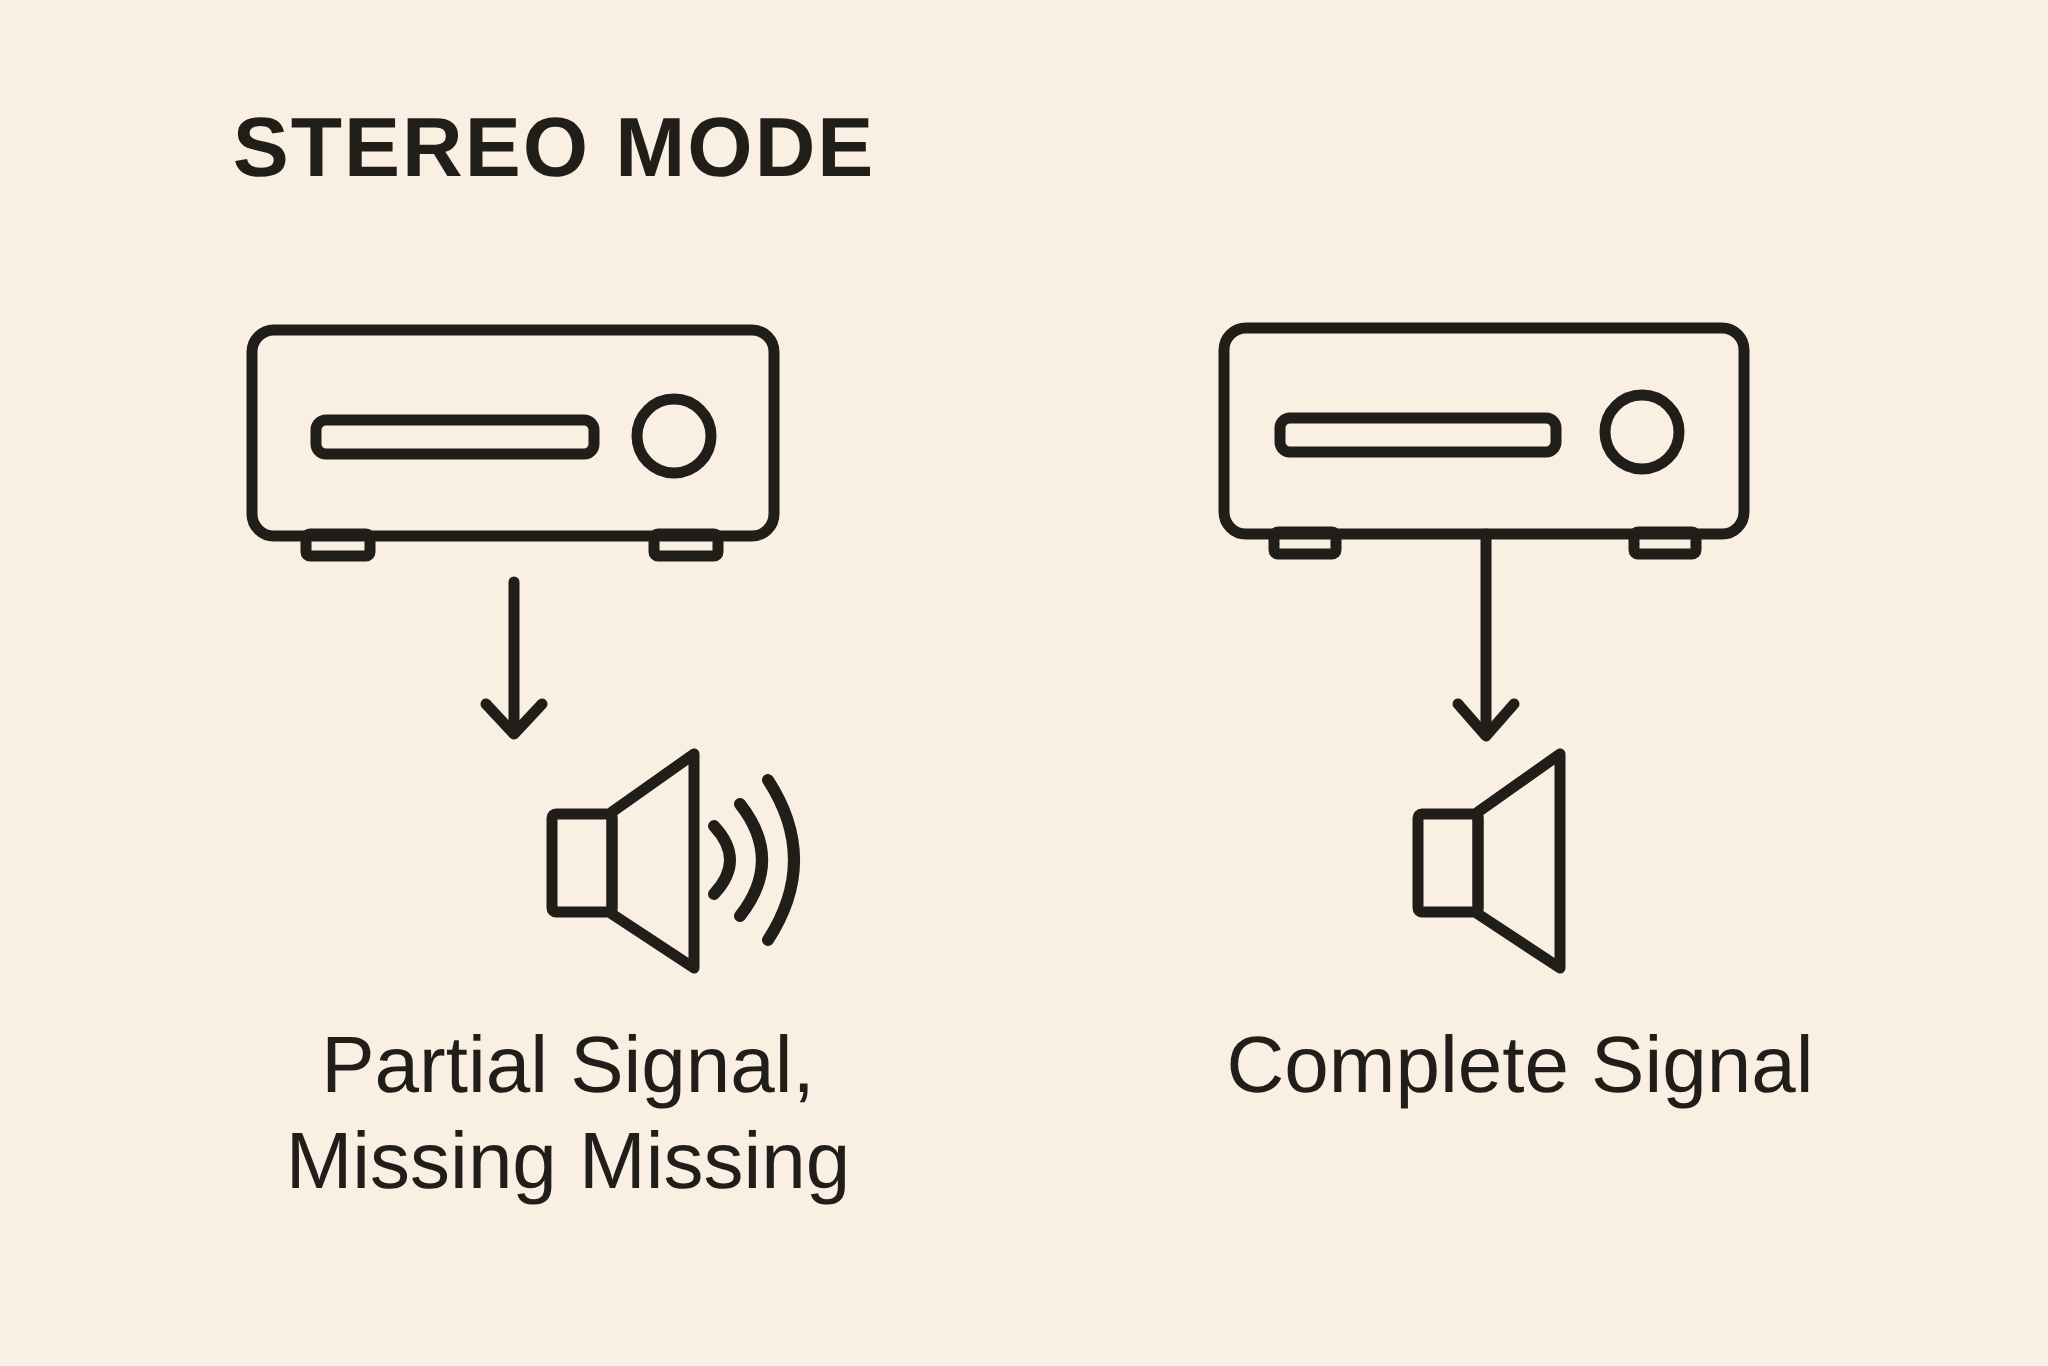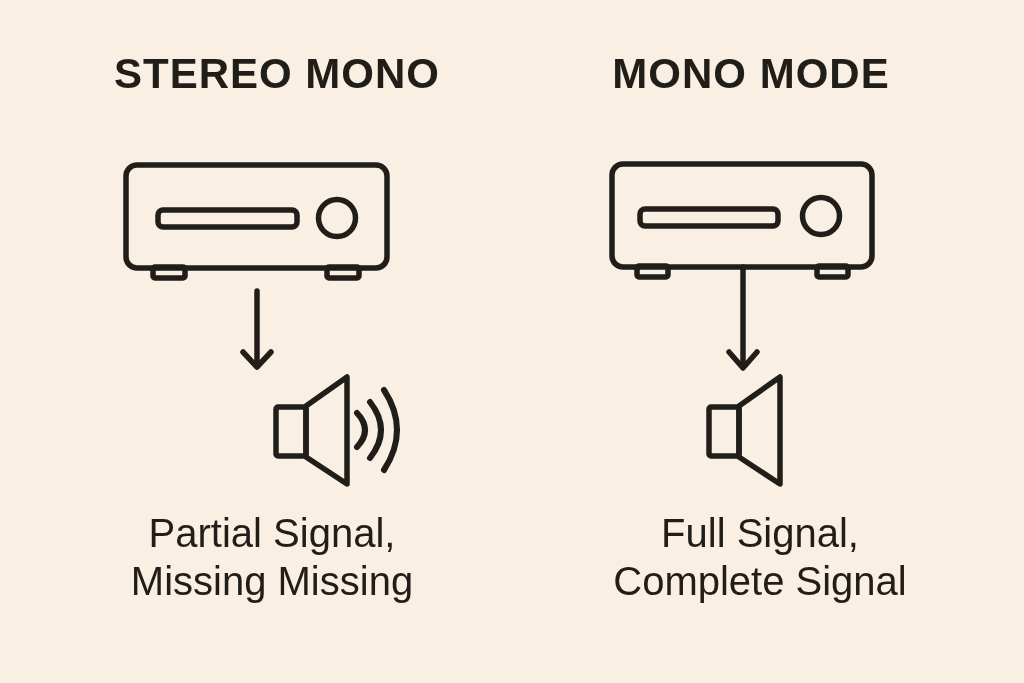--- a/index.html
+++ b/index.html
@@ -39,21 +39,21 @@
   .caption {
     position: absolute;
     top: 509px;
     width: 420px;
     text-align: center;
     font-size: 40px;
     font-weight: 500;
     line-height: 48px;
     white-space: nowrap;
   }
-  .caption.left  { left: 62px;  }
+  .caption.left  { left: 74px;  }
   .caption.right { left: 550px; }
 </style>
 </head>
 <body>
 
 <div class="canvas" style="--bg: #f9efe2; --ink: #211e1a;">
 
   <svg class="art" viewBox="0 0 1024 683" xmlns="http://www.w3.org/2000/svg" fill="none" stroke="currentColor">
 
     <g stroke-width="5.5" stroke-linejoin="round">
@@ -91,27 +91,25 @@
       <line x1="743" y1="267" x2="743" y2="365"></line>
       <polyline points="729,352 743,368 757,352"></polyline>
     </g>
 
     <g stroke-width="5.5" stroke-linejoin="round">
       <rect x="709" y="407" width="30" height="49" rx="2"></rect>
       <polygon points="739,406 780,377 780,484 739,457"></polygon>
     </g>
   </svg>
 
-  <div class="title left">STEREO MONO</div>
+  <div class="title left">STEREO MODE</div>
 
-  <div class="title right">MONO MODE</div>
 
   <div class="caption left">
     <div>Partial Signal,</div>
     <div>Missing Missing</div>
   </div>
 
   <div class="caption right">
-    <div>Full Signal,</div>
     <div>Complete Signal</div>
   </div>
 
 </div>
 
 </body></html>

